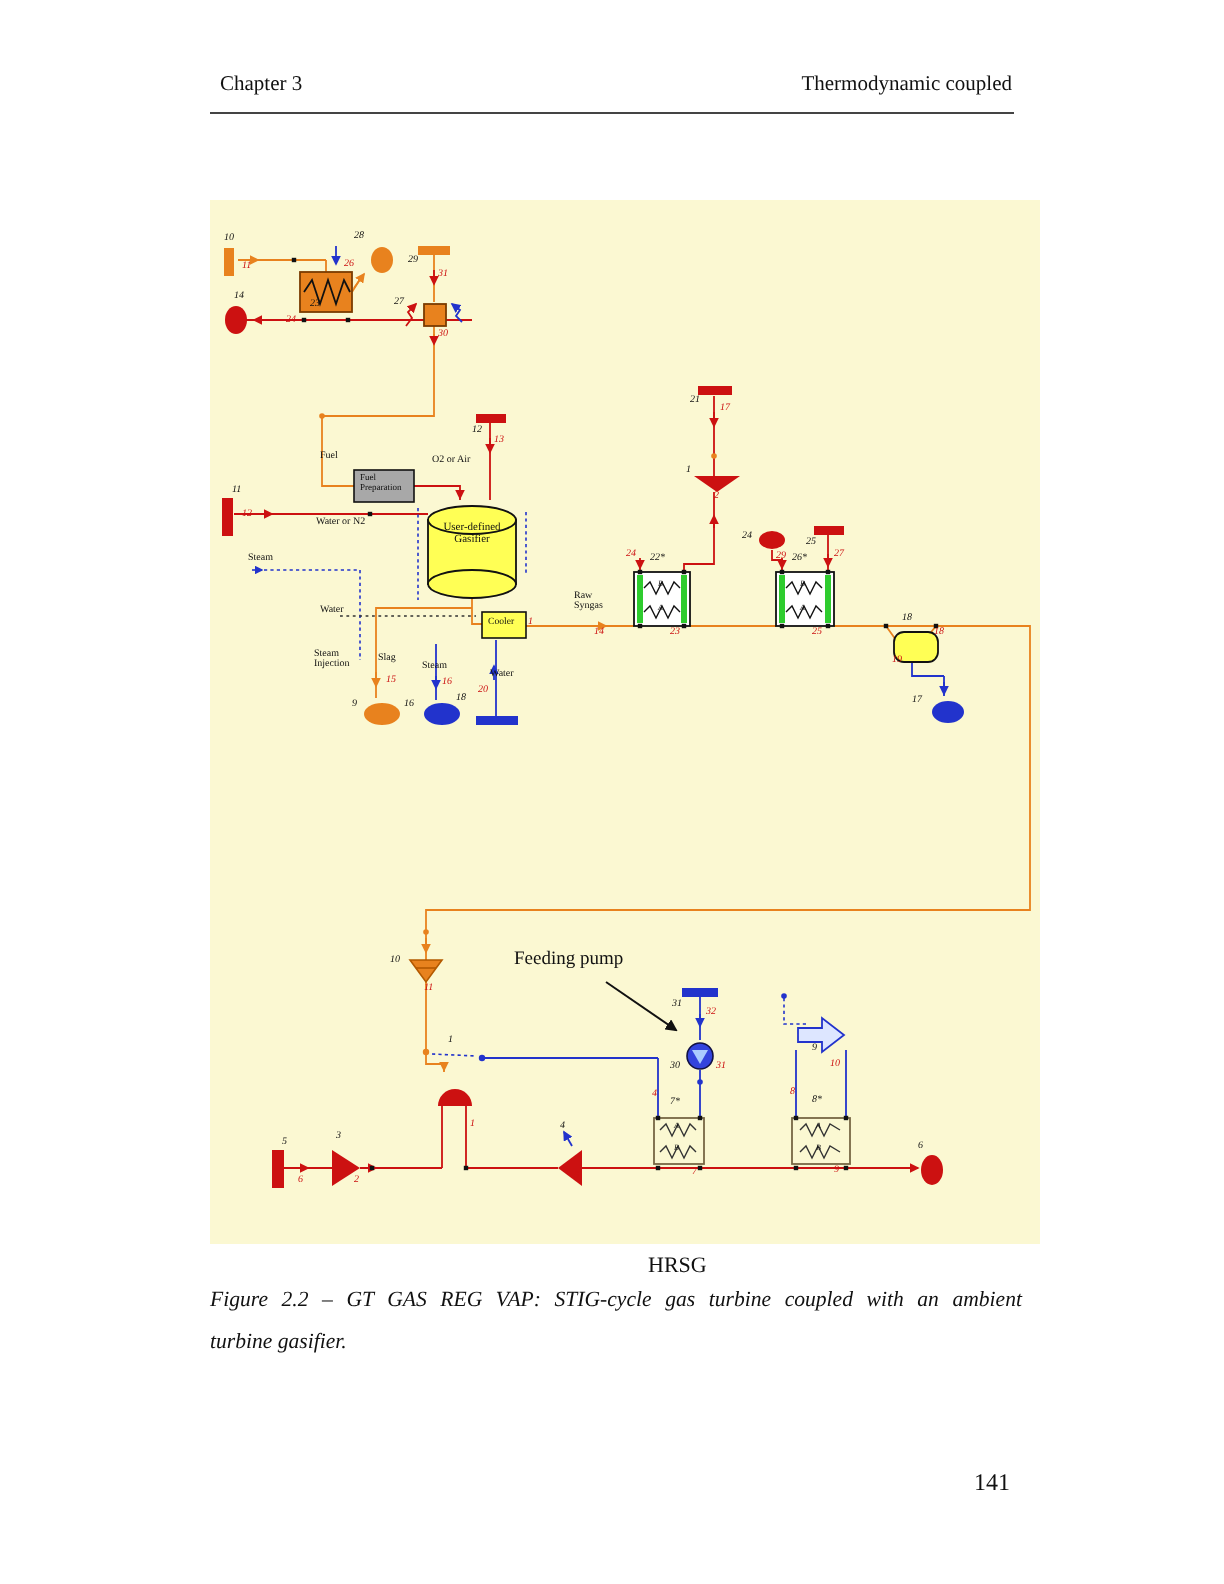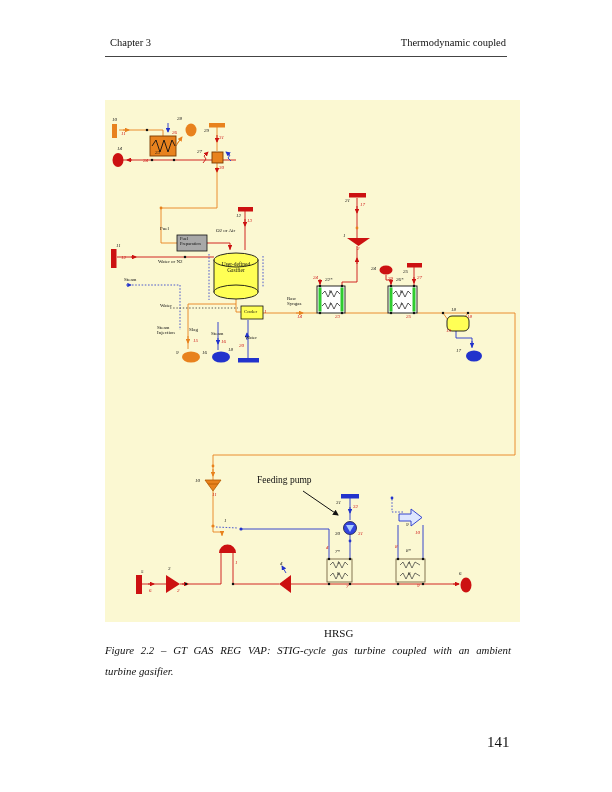--- a/index.html
+++ b/index.html
@@ -11,21 +11,21 @@
   .fig-panel{position:absolute;left:105px;top:100px;width:415px;height:522px;background:#fbf8d2;}
   .flowsvg{position:absolute;left:0;top:0;width:612px;height:792px;}
   .labels{position:absolute;left:0;top:0;width:612px;height:644px;pointer-events:none;}
   .dlabel{position:absolute;font-family:"Liberation Serif",serif;font-style:italic;
           font-size:5px;line-height:1.08;white-space:pre-line;color:#111;}
   .c-r{color:#cc1111;}
   .caption{position:absolute;left:105px;top:640px;width:406px;font-size:10.8px;
            font-style:italic;color:#111;line-height:21px;}
   .caption .l1{text-align:justify;text-align-last:justify;}
   .caption .l2{text-align:left;}
-  .pagenum{position:absolute;left:487px;top:734px;font-size:15px;color:#111;}
+  .pagenum{position:absolute;left:487px;top:734px;font-size:12px;color:#111;}
 </style>
 </head>
 <body>
 
 <div class="page">
 
   <span class="hdr-left">Chapter 3</span>
   <span class="hdr-right">Thermodynamic coupled</span>
   <div class="hdr-rule"></div>
 

